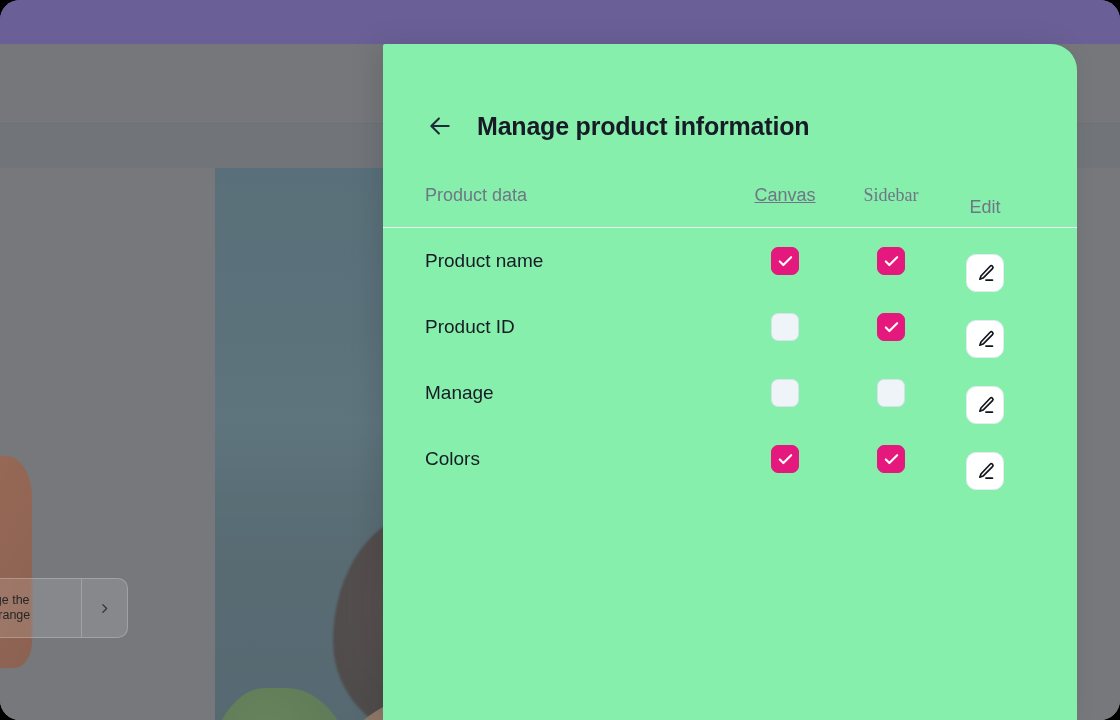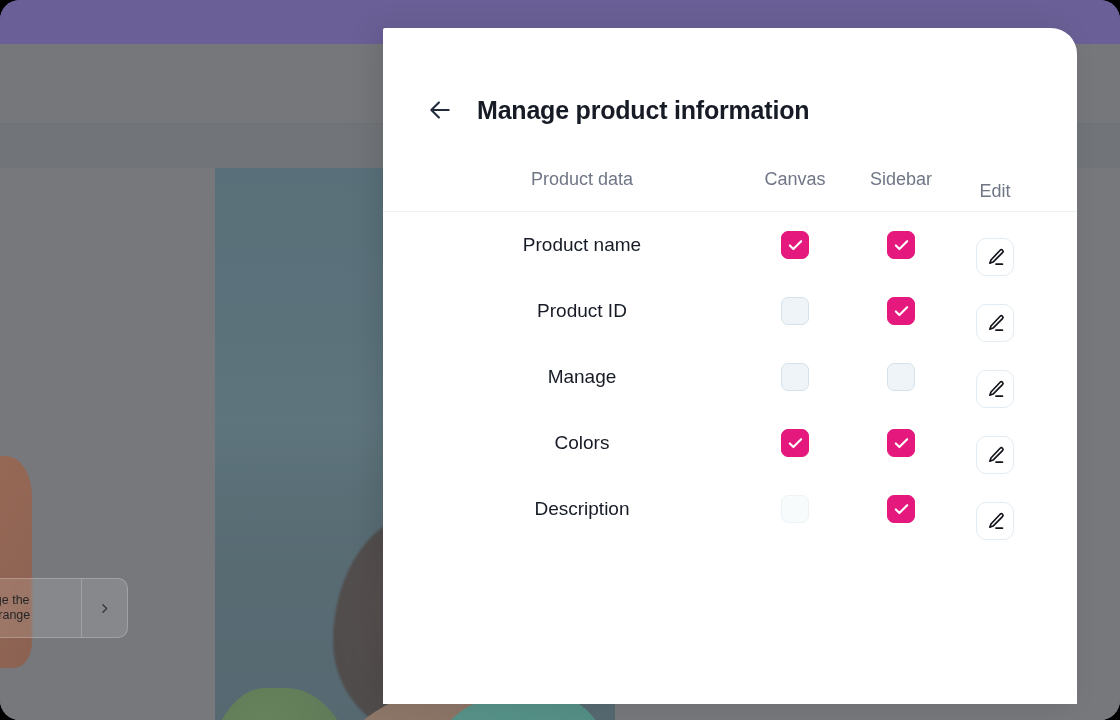--- a/index.html
+++ b/index.html
@@ -139,23 +139,23 @@
     display: flex;
     align-items: center;
     justify-content: center;
     border-left: 1px solid rgba(255,255,255,0.22);
     color: #333;
   }
 
   
   .panel {
     position: absolute;
-    left: 383px; top: 28px;
+    left: 383px; top: 44px;
     width: 694px; height: 676px;
-    background: #ffffff;
+    background: #86efac;
     border-radius: 2px 26px 0 0;
     overflow: hidden;
     box-shadow: -8px 0 28px rgba(0,0,0,0.10);
   }
 
   .panel-header {
     display: flex;
     align-items: center;
     gap: 22px;
     padding: 44px 0 0 42px;
@@ -179,22 +179,21 @@
   }
 
   
   .table { width: 100%; }
 
   .row {
     display: flex;
     align-items: center;
     height: 66px;
     padding-left: 42px;
-    padding-right: 38px;
-    text-align: center;
+    padding-right: 48px;
   }
   .head-row {
     height: 64px;
     border-bottom: 1px solid #eef2f7;
   }
   .col-label {
     flex: 1;
     font-size: 19px;
     color: #161b26;
     white-space: nowrap;
@@ -204,22 +203,22 @@
     color: #6f7685;
   }
   .col-canvas,
   .col-sidebar,
   .col-edit {
     display: flex;
     align-items: center;
     justify-content: center;
     flex: none;
   }
-  .col-canvas  { width: 112px; }
-  .col-sidebar { width: 100px; }
+  .col-canvas  { width: 112px; text-decoration: underline; }
+  .col-sidebar { width: 100px; font-family: Liberation Serif, serif; }
   .col-edit    { width: 88px; margin-top: 24px; }
 
   .head-row .col-canvas,
   .head-row .col-sidebar,
   .head-row .col-edit {
     font-size: 18px;
     color: #6f7685;
   }
 
   
@@ -407,40 +406,17 @@
     <div class="col-edit">
       <button class="edit-btn">
         <svg width="21" height="21" viewBox="0 0 24 24" fill="none" stroke="currentColor" stroke-width="1.9" stroke-linecap="round" stroke-linejoin="round">
           <path d="M17.3 3.7a1.9 1.9 0 0 1 2.7 2.7L9.2 17.2 5.5 18.5l1.3-3.7z"></path>
           <line x1="12.5" y1="19.6" x2="20" y2="19.6"></line>
         </svg>
       </button>
     </div>
   </div>
 
-  <div class="row">
-    <div class="col-label">Description</div>
-    <div class="col-canvas">
-      <div class="cb off pale">
-        
-      </div>
-    </div>
-    <div class="col-sidebar">
-      <div class="cb on">
-        <svg class="tick" width="17" height="17" viewBox="0 0 24 24" fill="none" stroke="#fff" stroke-width="3" stroke-linecap="round" stroke-linejoin="round">
-                  <polyline points="20 6 9 17 4 12"></polyline>
-                </svg>
-      </div>
-    </div>
-    <div class="col-edit">
-      <button class="edit-btn">
-        <svg width="21" height="21" viewBox="0 0 24 24" fill="none" stroke="currentColor" stroke-width="1.9" stroke-linecap="round" stroke-linejoin="round">
-          <path d="M17.3 3.7a1.9 1.9 0 0 1 2.7 2.7L9.2 17.2 5.5 18.5l1.3-3.7z"></path>
-          <line x1="12.5" y1="19.6" x2="20" y2="19.6"></line>
-        </svg>
-      </button>
-    </div>
-  </div>
 </div>
 
     </div>
   </div>
 </div>
 
 </body></html>

